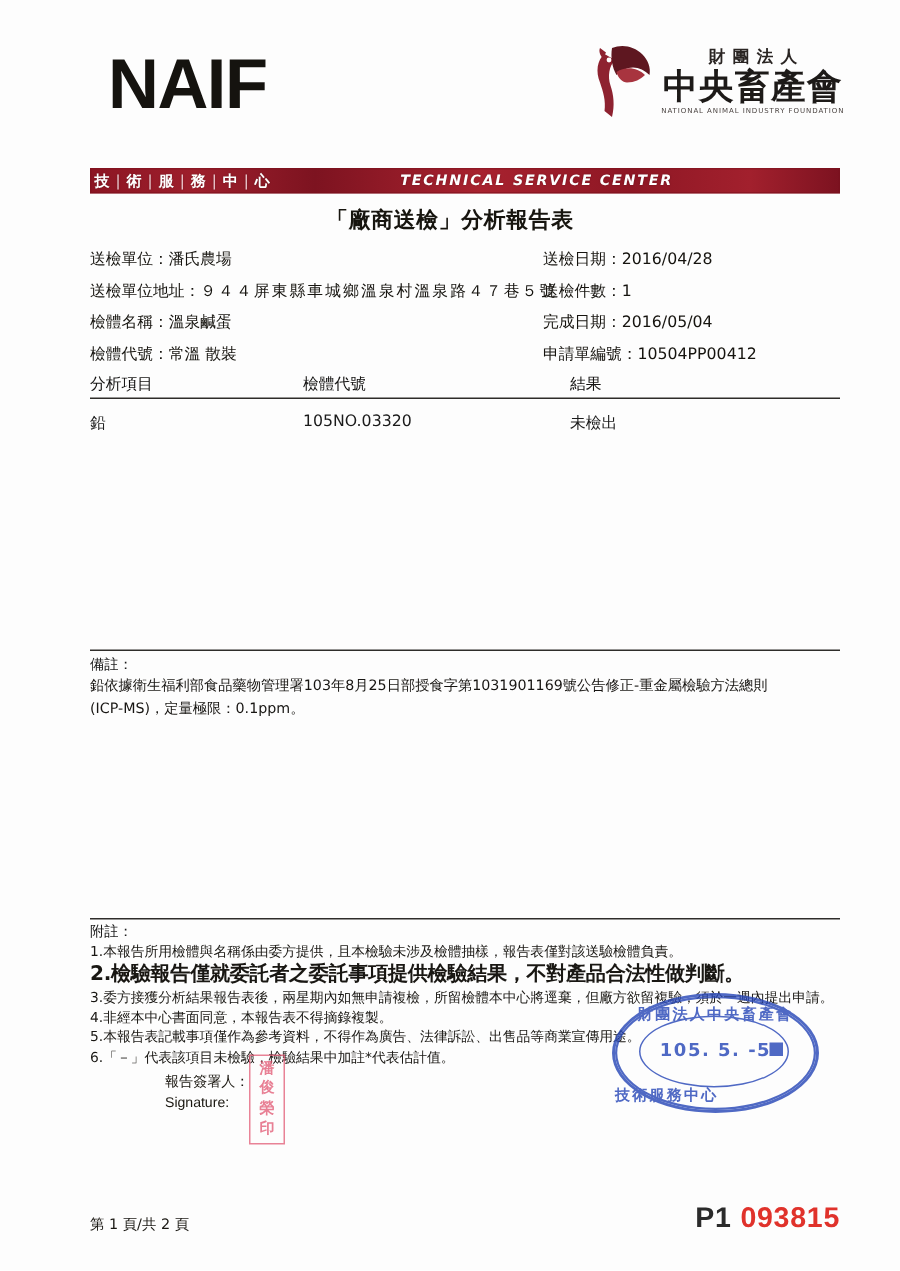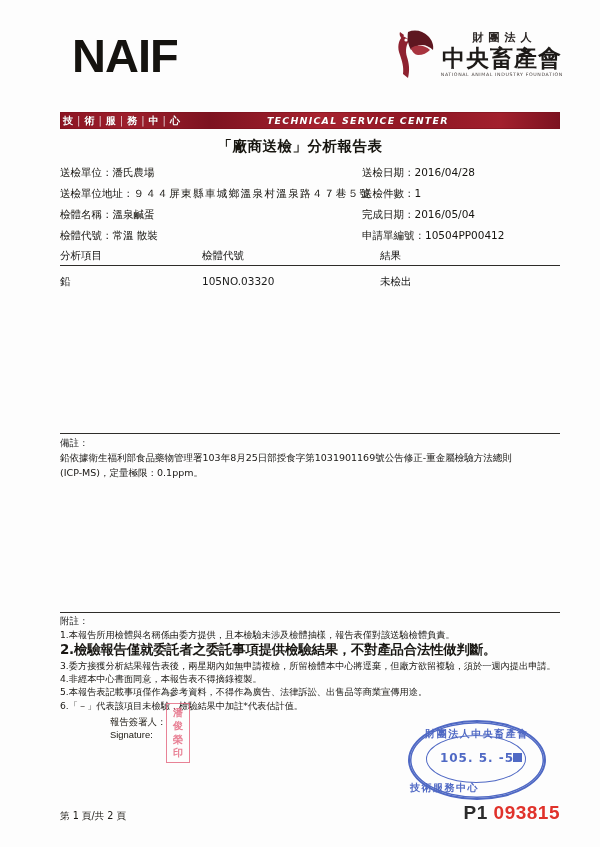--- a/index.html
+++ b/index.html
@@ -247,21 +247,21 @@
   .seal-red span {
     font-size: 10px;
     color: #e0506c;
     font-weight: 700;
     line-height: 1;
   }
 
   .seal-blue {
     position: absolute;
     left: 408px;
-    top: 720px;
+    top: 662px;
     width: 134px;
     height: 76px;
     border-radius: 50%;
     border: 2.4px solid #2a49b8;
     opacity: .82;
     box-shadow: inset 0 0 0 1.5px #2a49b8;
   }
   .seal-blue .inner-ellipse {
     position: absolute;
     left: 16px; top: 13px;

